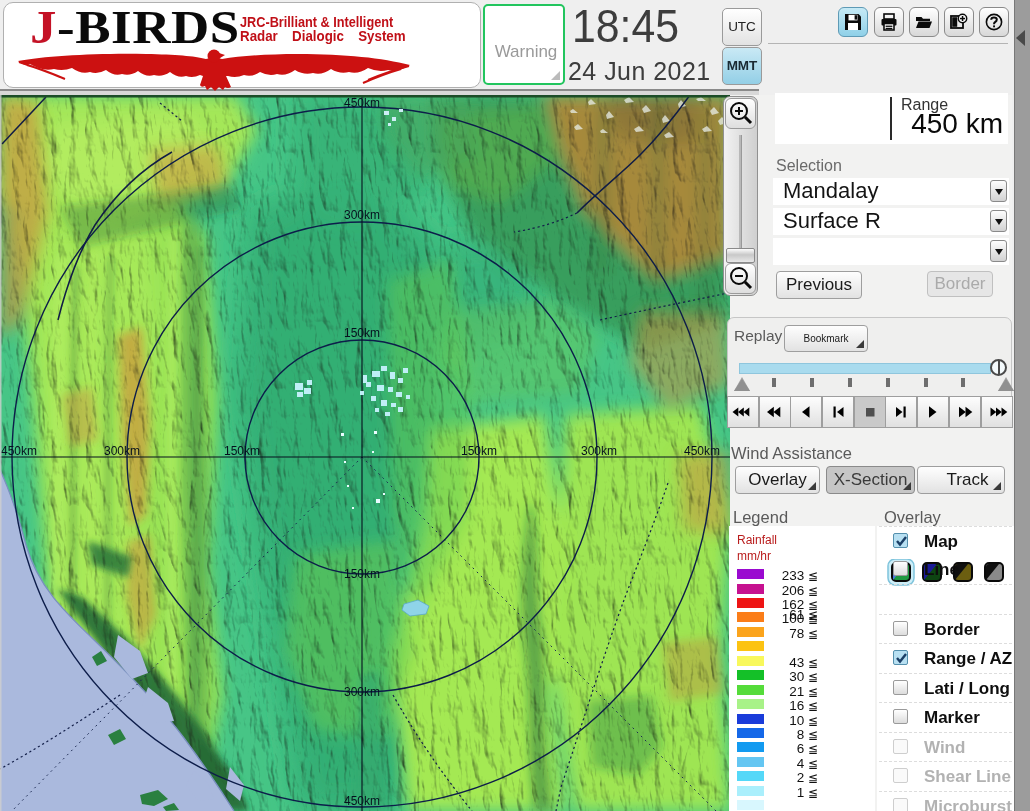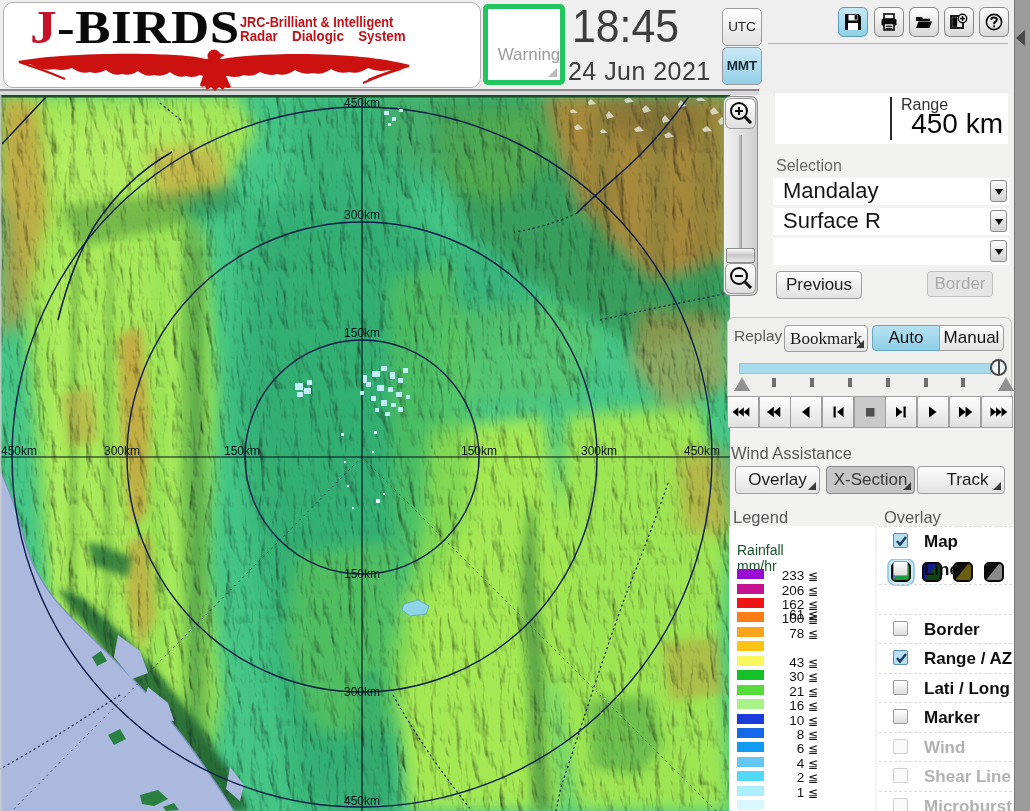--- a/index.html
+++ b/index.html
@@ -16,21 +16,21 @@
 #jbirds { left:26px; top:-2px; font-family:"Liberation Serif", serif; font-weight:bold;
   font-size:46px; letter-spacing:0.5px; color:#0a0a0a; white-space:nowrap;
   transform:scaleX(1.15); transform-origin:left; }
 #jbirds .j { color:#c41226; }
 #jrc1 { left:236px; top:10px; color:#c01018; font-weight:bold; font-size:15.5px;
   transform:scaleX(0.82); transform-origin:left; white-space:nowrap;}
 #jrc2 { left:236px; top:24px; color:#c01018; font-weight:bold; font-size:15.5px;
   word-spacing:4px; transform:scaleX(0.86); transform-origin:left; white-space:nowrap;}
 #eagle { left:12px; top:46px; }
 #warnbox { left:483px; top:4px; width:82px; height:81px; background:#fff;
-  border:5px solid #22c55e; border-radius:5px; }
+  border:2px solid #22c55e; border-radius:5px; }
 #warntxt { left:0; top:36px; width:82px; text-align:center; color:#9a9a9a; font-size:17px; }
 #warncorner { right:3px; bottom:3px; width:0; height:0;
   border-left:9px solid transparent; border-bottom:9px solid #bbb; }
 #clock { left:572px; top:-1px; font-size:46px; color:#3d3d3d; transform:scaleX(0.93); transform-origin:left; }
 #date  { left:568px; top:56px; font-size:26px; color:#3d3d3d; letter-spacing:0.5px; transform:scaleX(0.96); transform-origin:left; }
 .tzbtn { left:722px; width:40px; height:38px; border:1px solid #9a9a9a; border-radius:5px;
   text-align:center; font-size:13.5px; color:#222; }
 #utc { top:8px; background:linear-gradient(#ffffff,#e2e2e2); line-height:36px; }
 #mmt { top:47px; background:linear-gradient(#c9e9f5,#93cfe6); line-height:36px; font-weight:bold; color:#1a2a33;}
 .tool { top:7px; width:30px; height:30px; border:1px solid #8a8a8a; border-radius:6px;
@@ -79,21 +79,21 @@
 .btn.dis { background:#e6e6e6; color:#aaa; border-color:#c0c0c0; }
 .btn.pressed { background:#c6c6c6; color:#3a3a3a; border-color:#8a8a8a; }
 .cornertri:after { content:""; position:absolute; right:3px; bottom:3px; width:0; height:0;
   border-left:8px solid transparent; border-bottom:8px solid #3a3a3a; }
 #btn-prev { left:46px; top:176px; width:86px; height:28px; line-height:26px; }
 #btn-select { left:197px; top:176px; width:66px; height:26px; line-height:24px; }
 
 #replaybox { left:-3px; top:222px; width:285px; height:111px; background:#efefee;
   border:1px solid #c6c6c6; border-radius:7px; }
 #replay-lbl { left:6px; top:9px; font-size:15.5px; color:#5a5a5a; }
-#btn-bookmark { left:56px; top:7px; width:84px; height:27px; line-height:25px; font-size:17px;font-family:Liberation Serif, serif; }
+#btn-bookmark { left:56px; top:7px; width:84px; height:27px; line-height:25px; font-size:10px; }
 #automan { left:144px; top:7px; width:132px; height:26px; }
 #btn-auto { left:0; top:0; width:68px; height:26px; line-height:24px;
   background:linear-gradient(#b7e2f2,#8ecfe8); border:1px solid #6aa4bf; border-radius:4px 0 0 4px;
   text-align:center; font-size:17px; color:#111; }
 #btn-manual { left:67px; top:0; width:65px; height:26px; line-height:24px;
   background:linear-gradient(#fefefe,#e2e2e2); border:1px solid #9e9e9e; border-radius:0 4px 4px 0;
   text-align:center; font-size:17px; color:#111; }
 #slider-track { left:11px; top:45px; width:252px; height:11px; background:#a9dbee;
   border:1px solid #8fc6dd; }
 #slider-knob { left:262px; top:41px; width:17px; height:17px; border-radius:50%;
@@ -109,21 +109,21 @@
   background:linear-gradient(#fdfdfd,#e0e0e0); }
 .pb.pressed { background:#c9c9c9; }
 .pb svg { position:absolute; left:0; top:0; }
 #da-lbl { left:1px; top:349px; font-size:16.5px; color:#5a5a5a; }
 #btn-loc { left:5px; top:371px; width:85px; height:28px; line-height:26px; }
 #btn-xsec { left:96px; top:371px; width:89px; height:28px; line-height:26px; }
 #btn-track { left:187px; top:371px; width:88px; height:28px; line-height:26px;padding-left:13px; }
 
 #legend-lbl { left:3px; top:413px; font-size:16.5px; color:#5a5a5a; }
 #legendbox { left:-1px; top:431px; width:146px; height:285px; }
-#rainfall { left:8px; top:16px; font-size:14px; color:#14532d; line-height:16px; }
+#rainfall { left:8px; top:6px; font-size:12px; color:#b91c1c; line-height:16px; }
 .lgsw { position:absolute; left:737px; width:27px; height:10px; }
 .lgval { position:absolute; left:740px; width:78px; text-align:right; font-size:13.5px; color:#111; }
 .leq { font-size:12px; }
 #overlay-lbl { left:154px; top:413px; font-size:16.5px; color:#5a5a5a; }
 #overlaybox { left:147px; top:431px; width:137px; height:285px; }
 .ovrow { position:absolute; left:893px; height:22px; white-space:nowrap; }
 .ovrow .cb { display:inline-block; width:15px; height:15px; border:1px solid #9a9a9a;
   border-radius:2px; background:linear-gradient(#fff,#dcdcdc); vertical-align:middle; position:relative; top:-2px;}
 .ovrow .cb.on { background:#b8e0f2; border-color:#5590ad; }
 .ovrow .cb svg { position:absolute; left:0; top:0; }
@@ -438,24 +438,20 @@
       </div>
     <div class="abs selrow" style="top:143px">
         <span class="ddbtn"></span>
       </div>
     <div class="abs btn" id="btn-prev">Previous</div>
     <div class="abs btn dis" id="btn-select">Border</div>
 
     <div class="abs" id="replaybox">
       <div class="abs" id="replay-lbl">Replay</div>
       <div class="abs btn cornertri" id="btn-bookmark">Bookmark</div>
-      <div class="abs" id="automan">
-          <div class="abs" id="btn-auto">Auto</div>
-          <div class="abs" id="btn-manual">Manual</div>
-        </div>
       <div class="abs" id="slider-track"></div>
       <div class="abs" id="slider-knob"></div>
       <div class="abs tick" style="left:44px"></div>
         <div class="abs tick" style="left:82px"></div>
         <div class="abs tick" style="left:120px"></div>
         <div class="abs tick" style="left:158px"></div>
         <div class="abs tick" style="left:196px"></div>
         <div class="abs tick" style="left:233px"></div>
       <div class="abs endtri" style="left:6px"></div>
       <div class="abs endtri" style="left:270px"></div>

